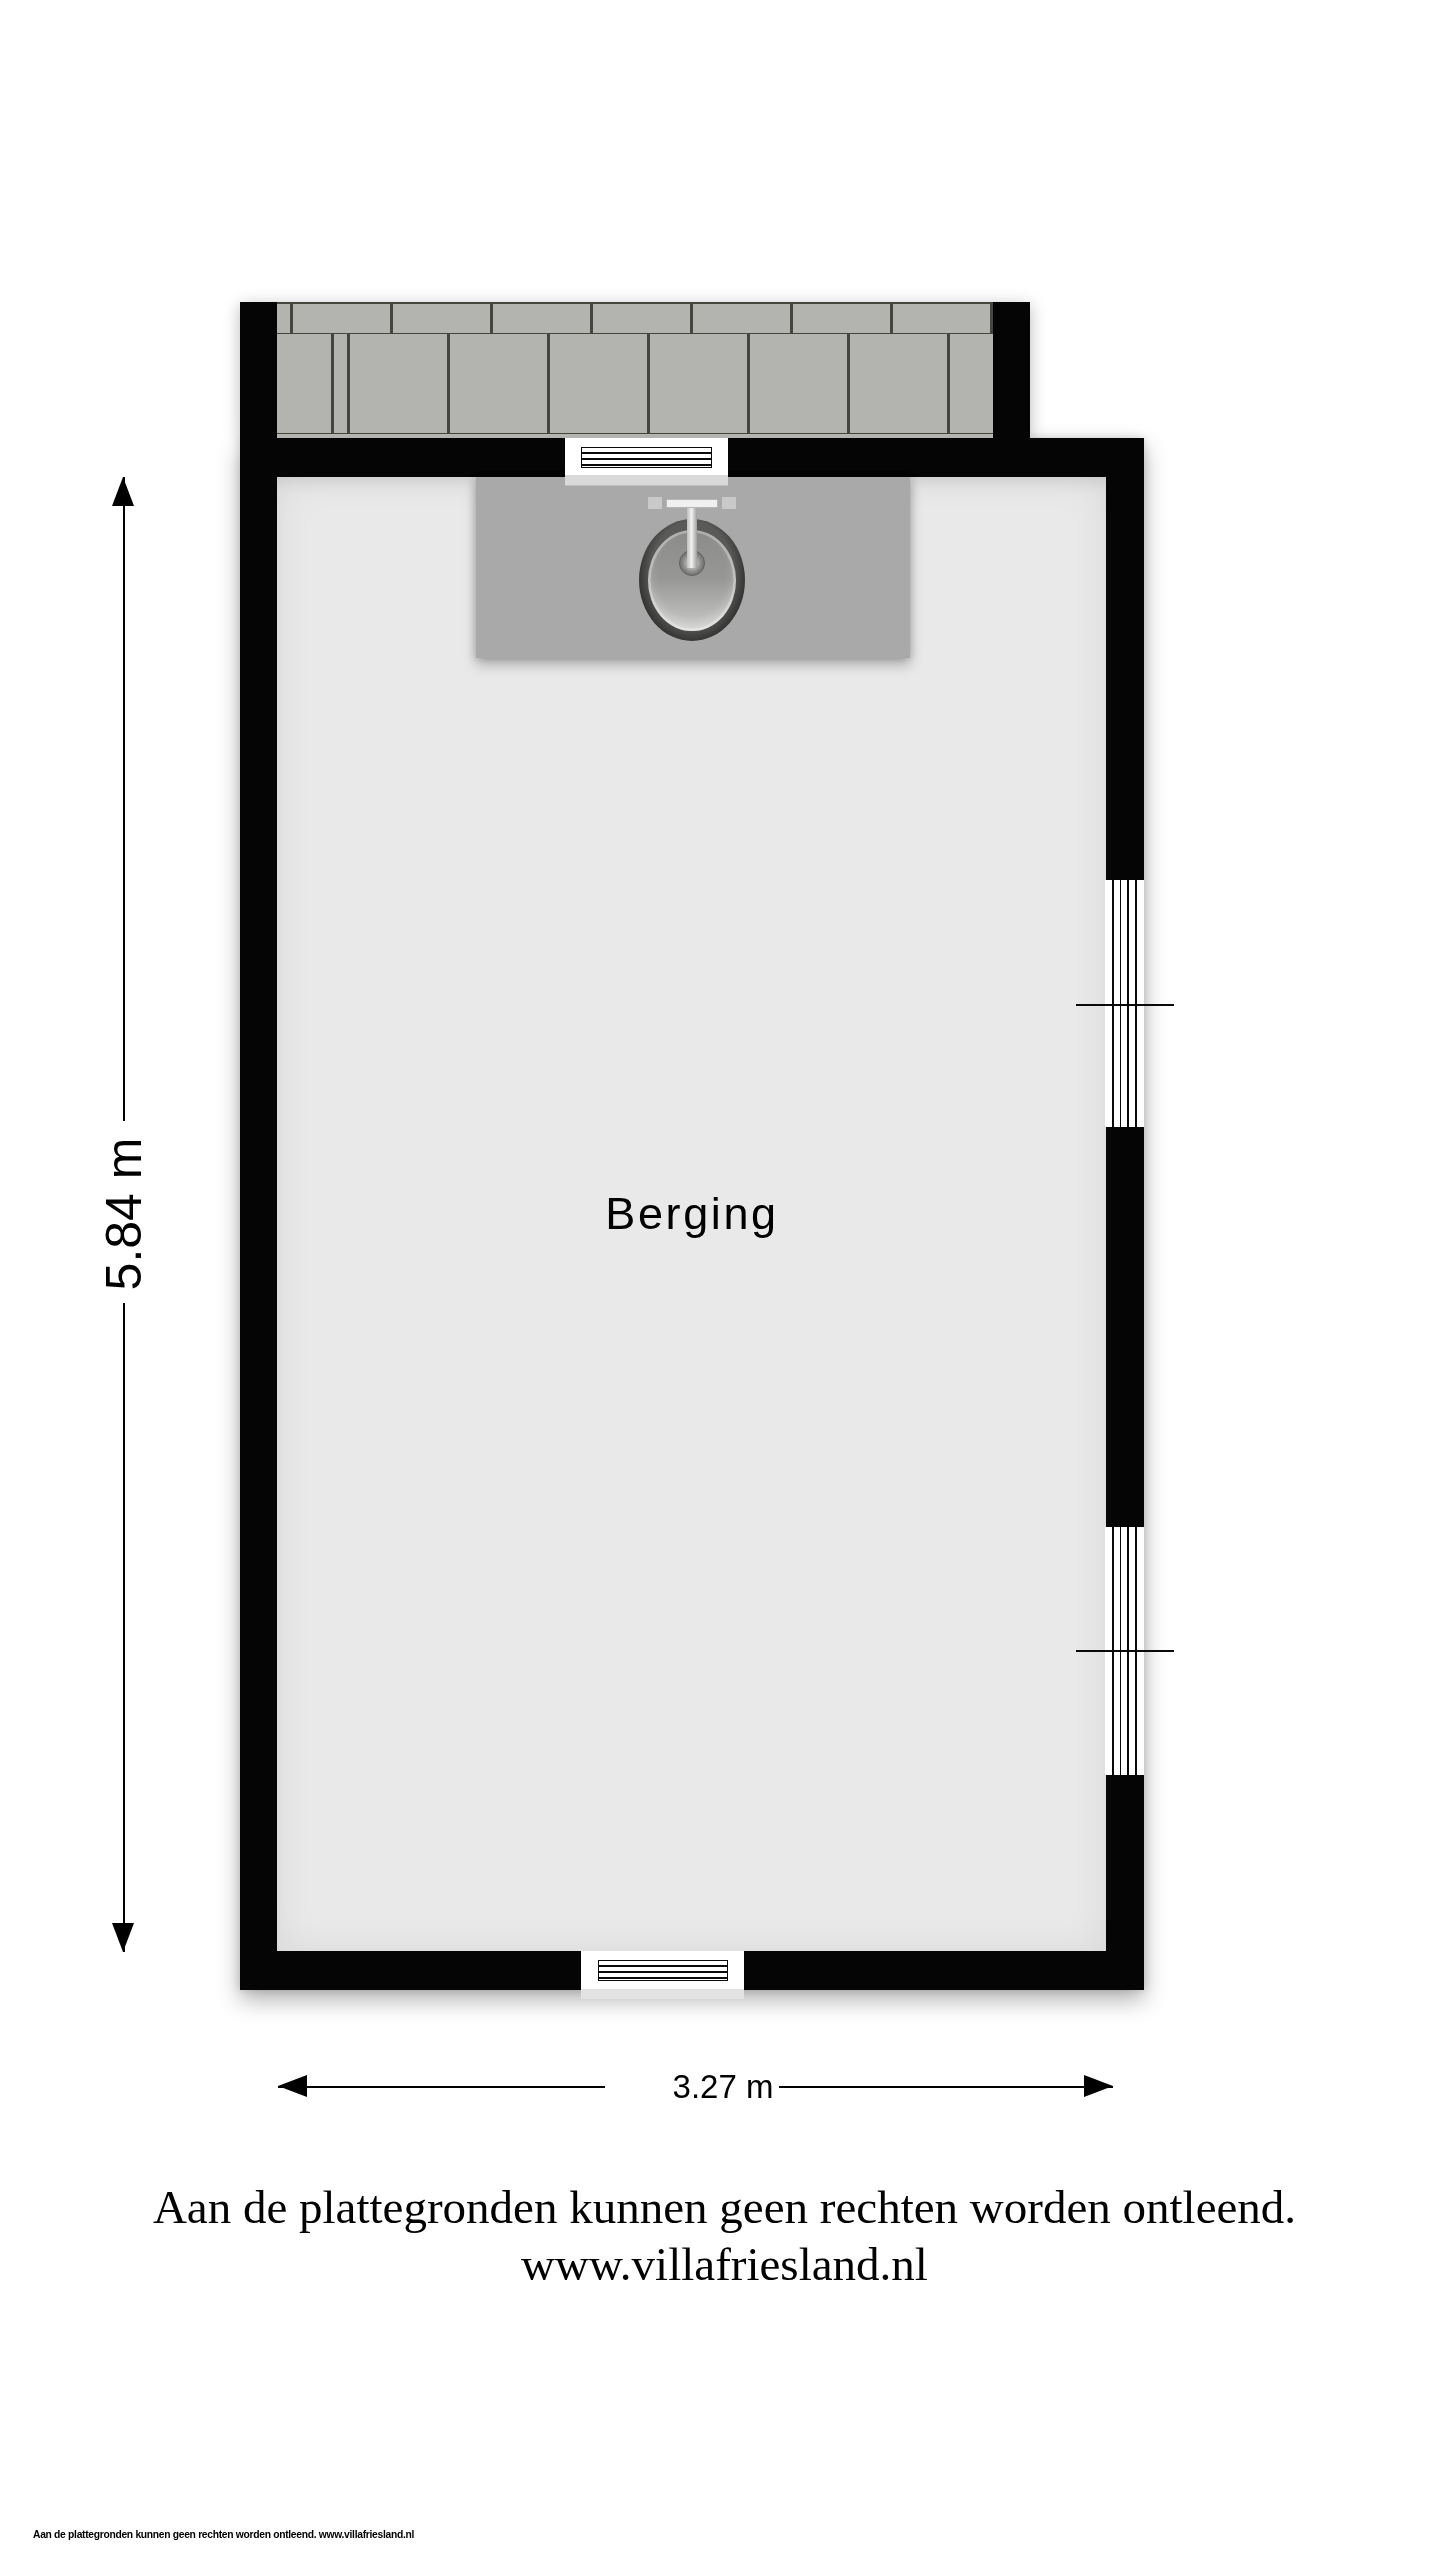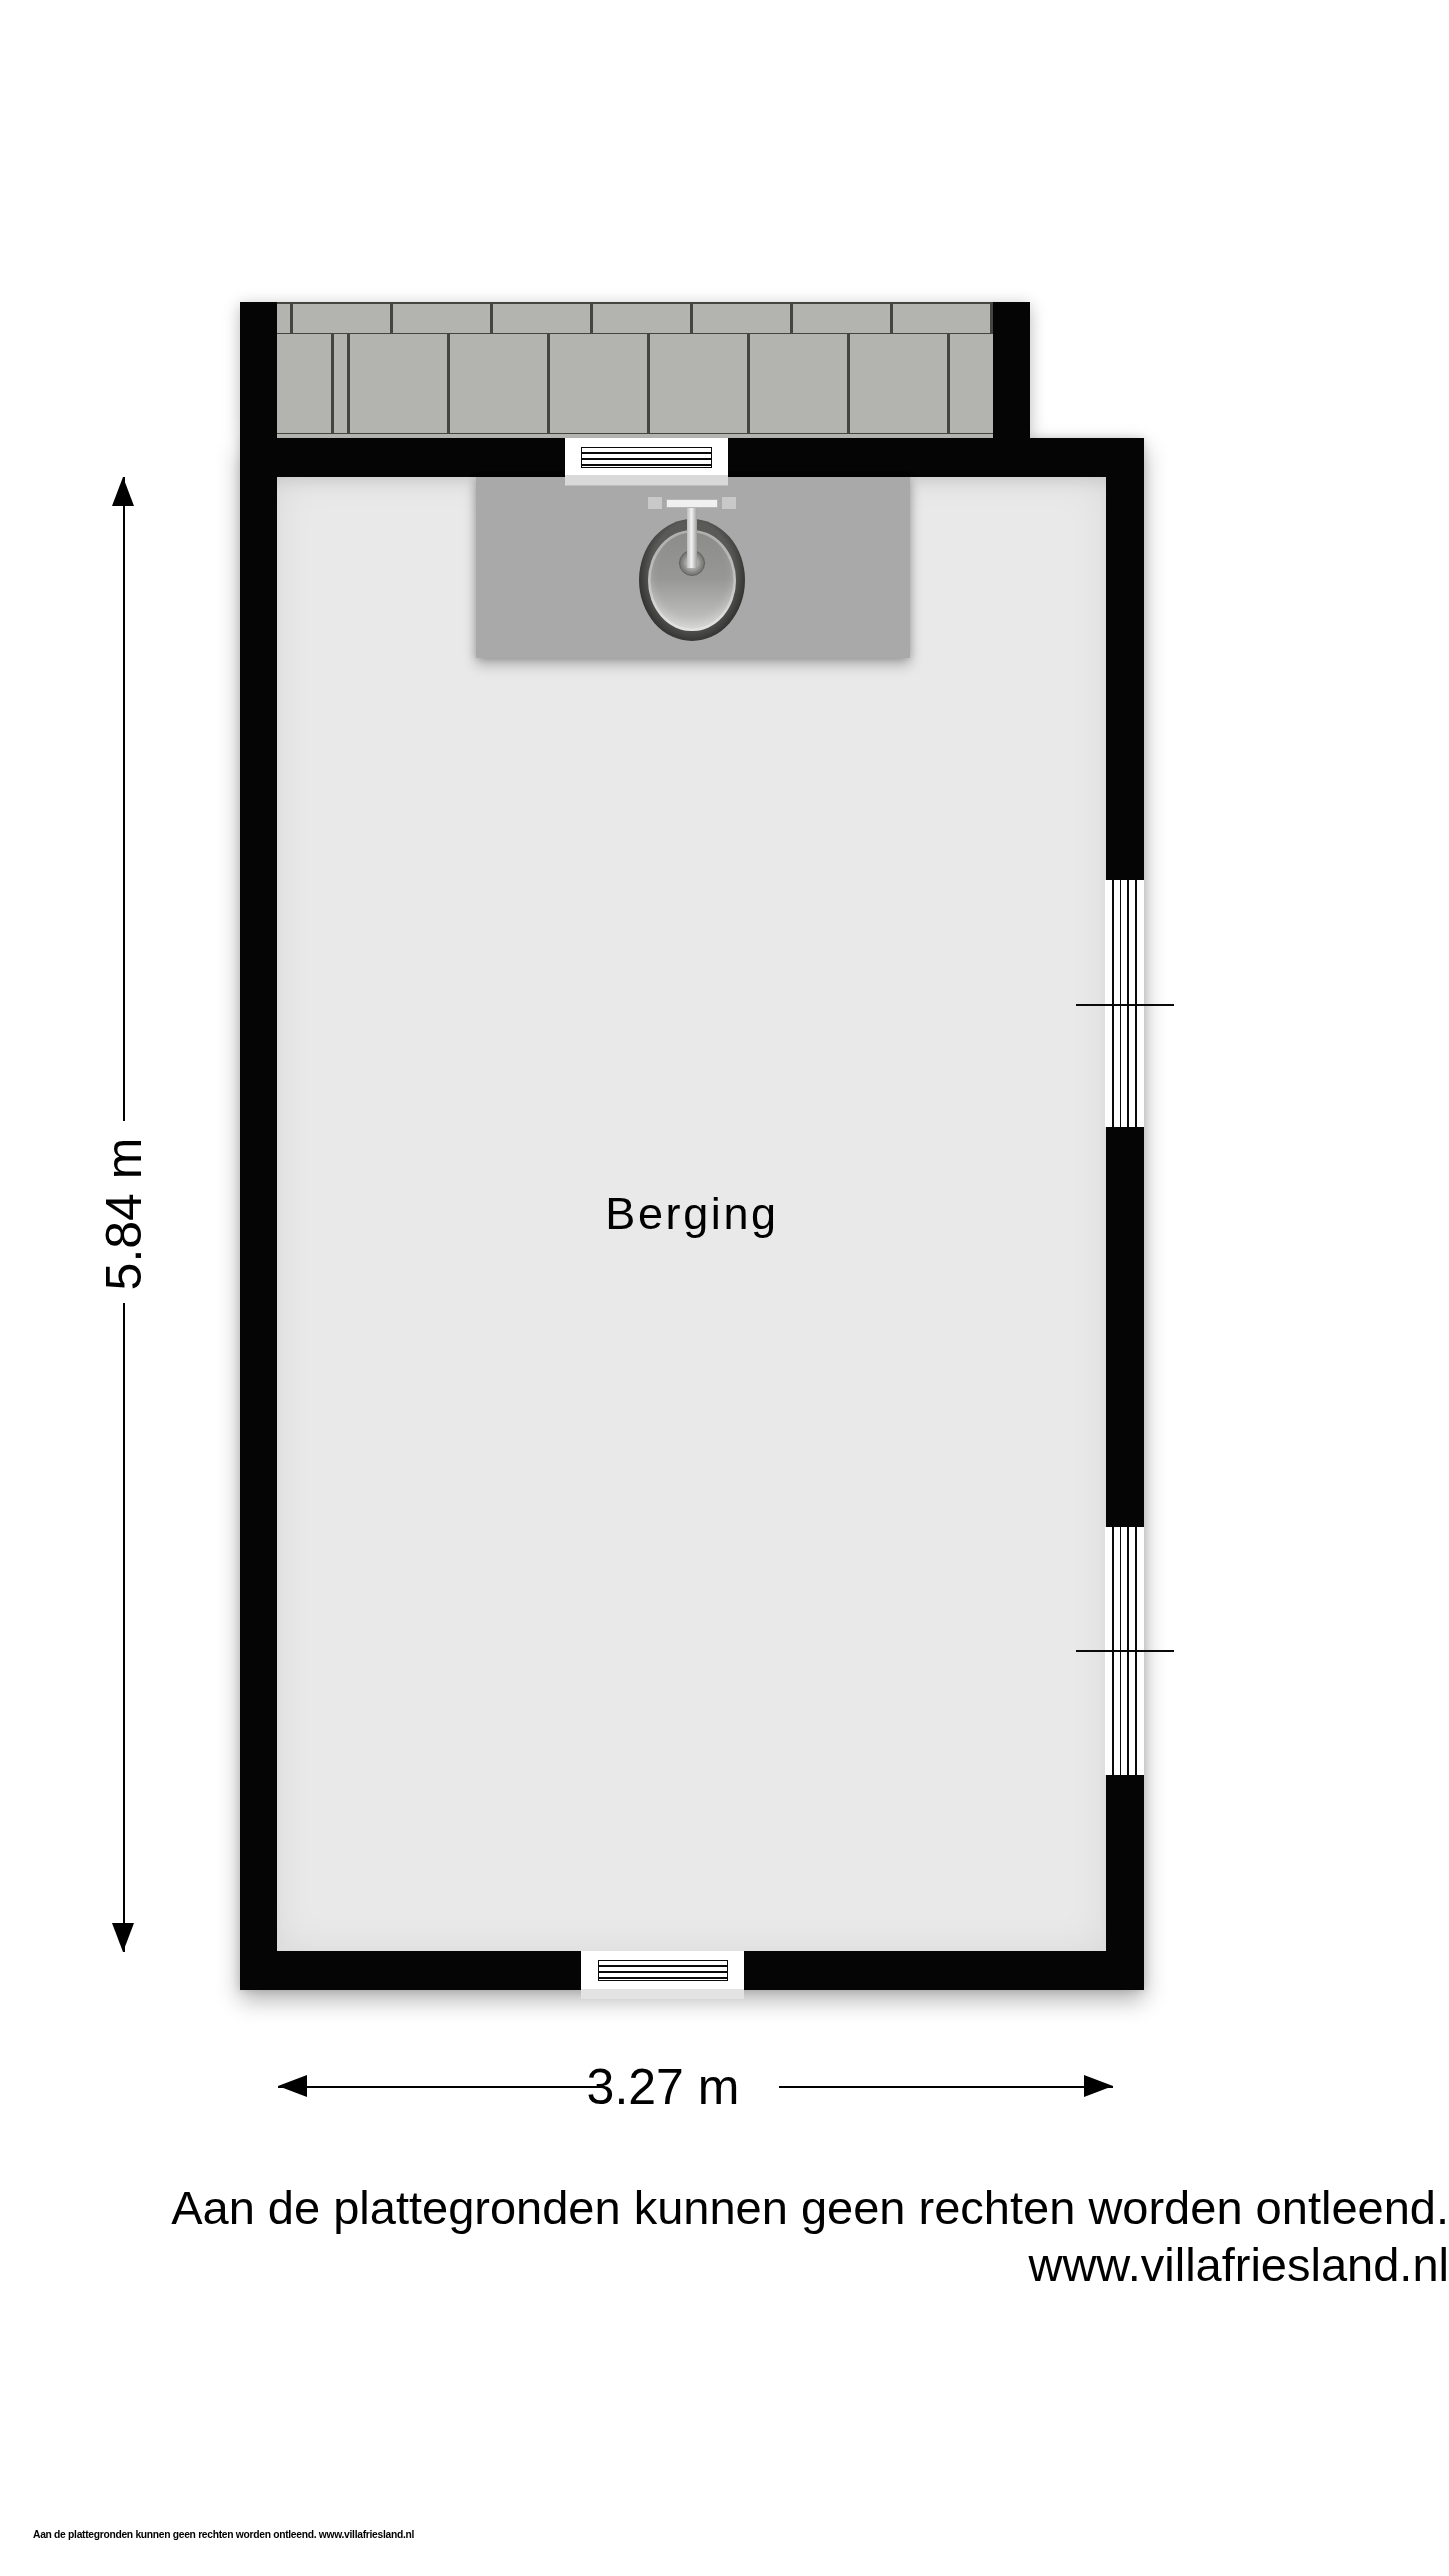--- a/index.html
+++ b/index.html
@@ -112,26 +112,26 @@
   .arrow-down{left:112px;top:1923px;border-left:11px solid transparent;border-right:11px solid transparent;border-top:29px solid #000;}
   .dim-v-label{
     left:124px;top:1214px;transform:translate(-50%,-50%) rotate(-90deg);
     font-size:50px;white-space:nowrap;
   }
   .dim-h-seg1{left:278px;top:2086px;width:327px;height:1.7px;}
   .dim-h-seg2{left:779px;top:2086px;width:334px;height:1.7px;}
   .arrow-left{left:278px;top:2075px;border-top:11px solid transparent;border-bottom:11px solid transparent;border-right:29px solid #000;}
   .arrow-right{left:1084px;top:2075px;border-top:11px solid transparent;border-bottom:11px solid transparent;border-left:29px solid #000;}
   .dim-h-label{
-    left:663px;top:2087px;transform:translate(-50%,-50%);
-    font-size:50px;white-space:nowrap;
+    left:723px;top:2087px;transform:translate(-50%,-50%);
+    font-size:33px;white-space:nowrap;
   }
 
   
-  .disclaimer{left:0;top:2179px;width:1449px;text-align:right;font-size:47px;line-height:57px;}
+  .disclaimer{left:0;top:2179px;width:1449px;text-align:center;font-size:47px;line-height:57px;font-family:Liberation Serif, serif;}
   .footer{left:33px;top:2529px;font-size:10.3px;font-weight:bold;letter-spacing:-0.3px;white-space:nowrap;}
 </style>
 </head>
 <body>
 
 <div class="abs shadow-tiles"></div>
 <div class="abs shadow-room"></div>
 
 <div class="abs tiles">
   <div class="tile-row1"></div>

